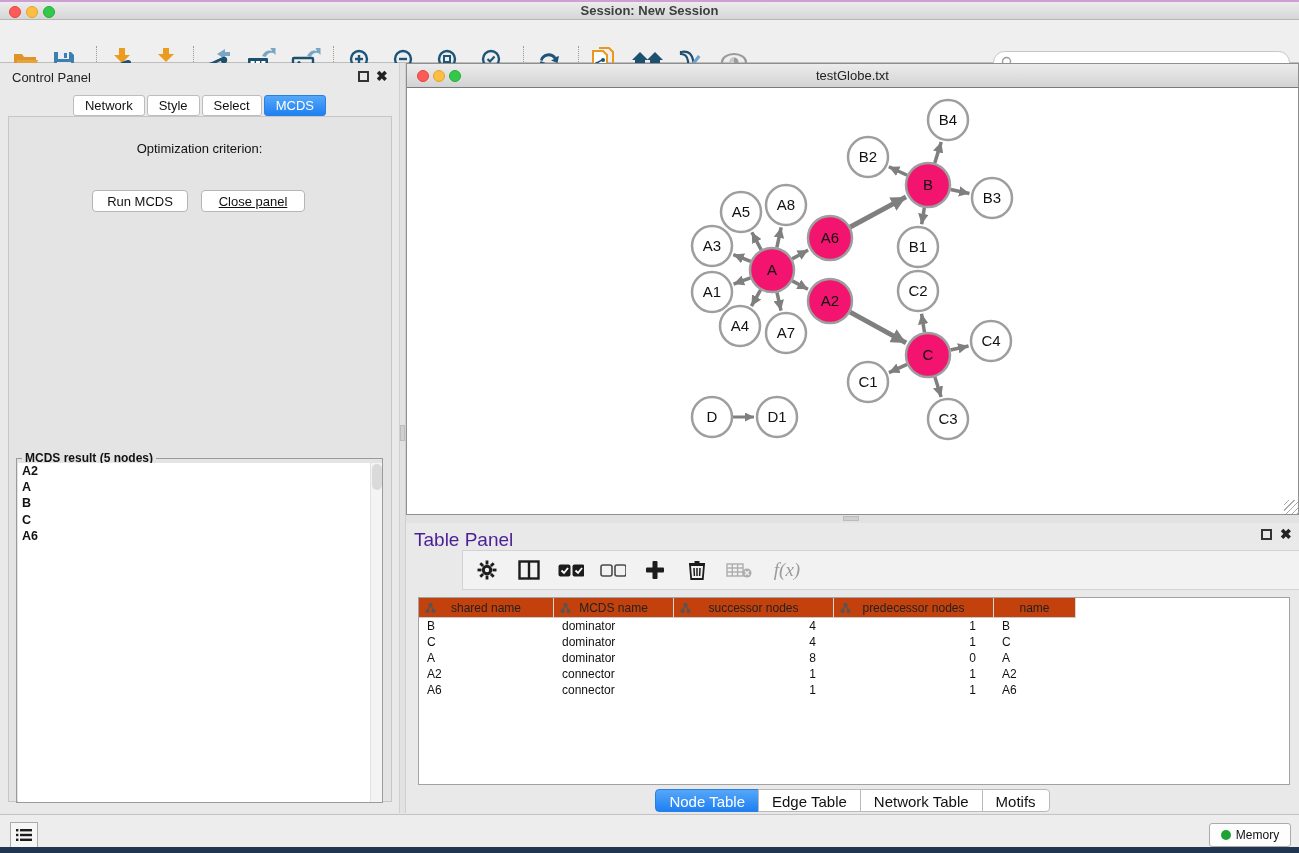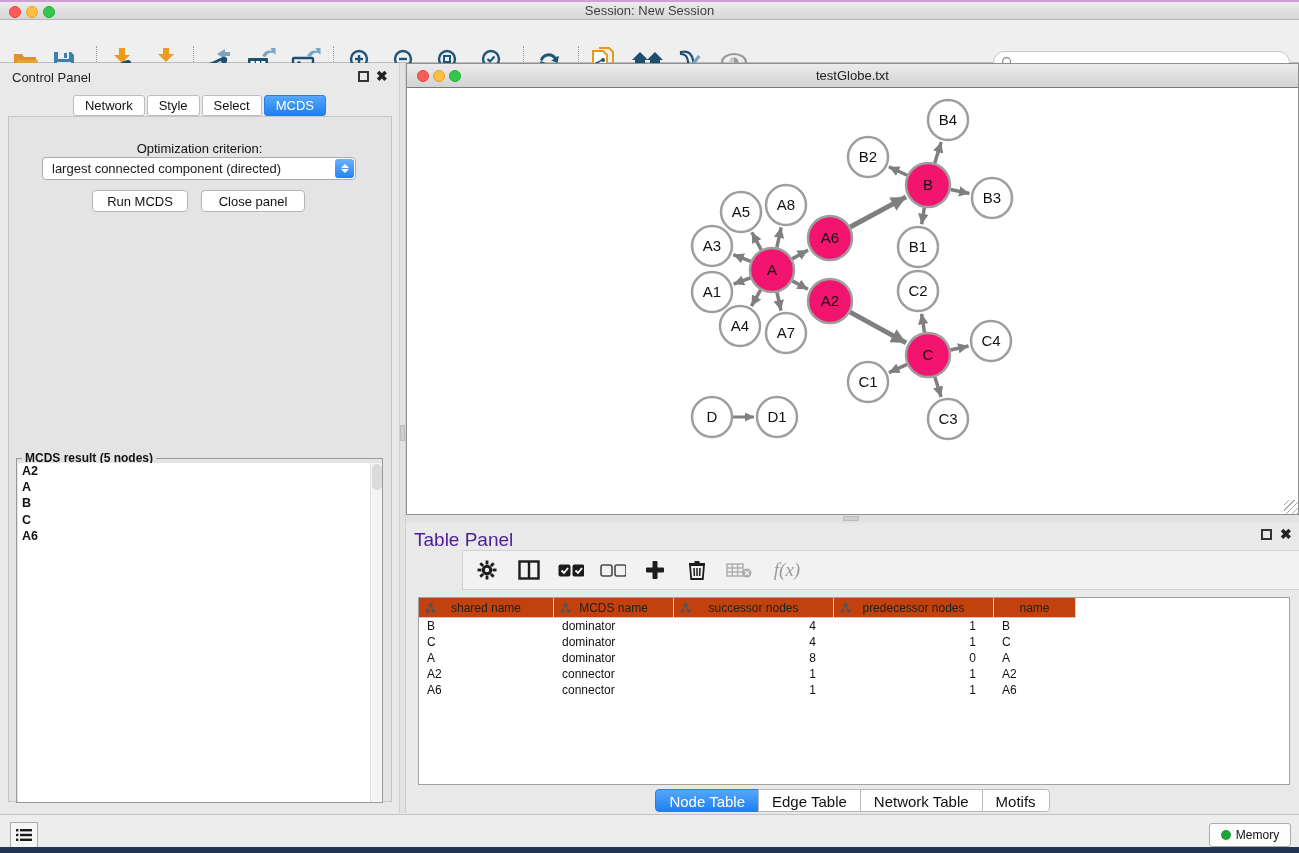--- a/index.html
+++ b/index.html
@@ -1,21 +1,21 @@
 <!DOCTYPE html>
 <html><head>
 <meta charset="utf-8">
 <style>
   * { margin:0; padding:0; box-sizing:border-box; }
   html,body { width:1299px; height:853px; overflow:hidden; }
   body { font-family:"Liberation Sans", sans-serif; background:#e6e6e6; position:relative; font-size:13px; color:#1a1a1a; }
   .abs { position:absolute; }
 
   
-  #titlebar { left:0; top:0; width:1299px; height:20px; background:linear-gradient(#ececec,#d6d6d6); border-top:2px solid #cf9ed2; border-bottom:1px solid #b6b6b6; }
+  #titlebar { left:0; top:0; width:1299px; height:20px; background:linear-gradient(#ececec,#d6d6d6); border-top:2px solid #cf9ed2; border-bottom:1px solid #b6b6b6;font-weight:bold; }
   .tl { width:12px; height:12px; border-radius:50%; position:absolute; top:4px; }
   #titlebar .tl1 { left:9px;  background:#fc5b57; border:1px solid #e2463f; }
   #titlebar .tl2 { left:26px; background:#fdbe41; border:1px solid #e0a335; }
   #titlebar .tl3 { left:43px; background:#34c84a; border:1px solid #2aa83d; }
   #titlebar .ttl { width:100%; text-align:center; line-height:18px; color:#3e3e3e; font-size:13px; }
 
   
   #toolbar { left:0; top:20px; width:1299px; height:43px; background:#efefef; border-bottom:1px solid #bdbdbd; }
   .tbtn { position:absolute; top:27px; width:36px; height:30px; display:flex; align-items:center; justify-content:center; }
   .tsep { position:absolute; top:26px; width:0; height:32px; border-left:1px dotted #9a9a9a; }
@@ -32,21 +32,21 @@
   .cp-tab { background:#fff; border:1px solid #bdbdbd; border-radius:3px; padding:2px 11px; font-size:13px; color:#111; height:21px; }
   .cp-tab.active { background:linear-gradient(#55a7f8,#1f80f3); border-color:#2a7fe0; color:#fff; }
   #opt-label { left:0; top:78px; width:399px; text-align:center; font-size:13px; color:#111; }
   #criterion-select { left:42px; top:94px; width:314px; height:23px; background:#fff; border:1px solid #ababab; border-radius:4px; display:flex; align-items:center; padding-left:9px; font-size:13px; }
   #criterion-stepper { position:absolute; right:1px; top:1px; width:19px; height:19px; border-radius:3px; background:linear-gradient(#6cb1f9,#2482f5); display:flex; flex-direction:column; align-items:center; justify-content:center; gap:1px; }
   .chev { width:0; height:0; border-left:4px solid transparent; border-right:4px solid transparent; }
   .chev.up { border-bottom:4px solid #fff; }
   .chev.dn { border-top:4px solid #fff; }
   .cp-btn { position:absolute; top:127px; height:22px; background:#fff; border:1px solid #b5b5b5; border-radius:4px; font-size:13px; color:#111; display:flex; align-items:center; justify-content:center; }
   #run-btn { left:92px; width:96px; }
-  #closep-btn { left:201px; width:104px; }
+  #closep-btn { left:201px; width:104px;text-decoration:underline; }
   #mcds-result { left:16px; top:395px; width:367px; height:345px; border:1px solid #9a9a9a;font-weight:bold; }
   #mcds-legend { position:absolute; left:5px; top:-8px; background:#e4e4e4; padding:0 3px; font-size:12px; color:#111; }
   #mcds-listwrap { position:absolute; left:1px; top:4px; width:364px; height:339px; background:#fff; }
   #mcds-list { position:absolute; left:0; top:0; width:352px; }
   .mcds-item { font-size:12.5px; line-height:16.2px; padding-left:4px; color:#111; }
   #mcds-scroll { position:absolute; right:0; top:0; width:12px; height:339px; background:#f4f4f4; border-left:1px solid #e2e2e2; }
   #mcds-thumb { position:absolute; left:1px; top:1px; width:10px; height:26px; background:#dadada; border-radius:5px; }
 
   
   #v-divider { left:399px; top:63px; width:7px; height:750px; background:#e2e2e2; border-left:1px solid #cfcfcf; border-right:1px solid #cfcfcf; }
@@ -280,27 +280,20 @@
   <div class="abs" style="left:358px; top:7px;"><span class="float-btn"></span></div>
   <div class="abs close-btn" style="left:376px; top:7px;">✖</div>
   <div id="cp-body" class="abs"></div>
   <div id="cp-tabs" class="abs">
       <div class="cp-tab">Network</div>
       <div class="cp-tab">Style</div>
       <div class="cp-tab">Select</div>
       <div class="cp-tab active">MCDS</div>
     </div>
   <div id="opt-label" class="abs">Optimization criterion:</div>
-  <div id="criterion-select" class="abs">
-    <span>largest connected component (directed)</span>
-    <span id="criterion-stepper">
-        <span class="chev up"></span>
-        <span class="chev dn"></span>
-      </span>
-  </div>
   <div id="run-btn" class="cp-btn">Run MCDS</div>
   <div id="closep-btn" class="cp-btn">Close panel</div>
   <div id="mcds-result" class="abs">
     <span id="mcds-legend">MCDS result (5 nodes)</span>
     <div id="mcds-listwrap">
       <div id="mcds-list">
           <div class="mcds-item">A2</div>
           <div class="mcds-item">A</div>
           <div class="mcds-item">B</div>
           <div class="mcds-item">C</div>

